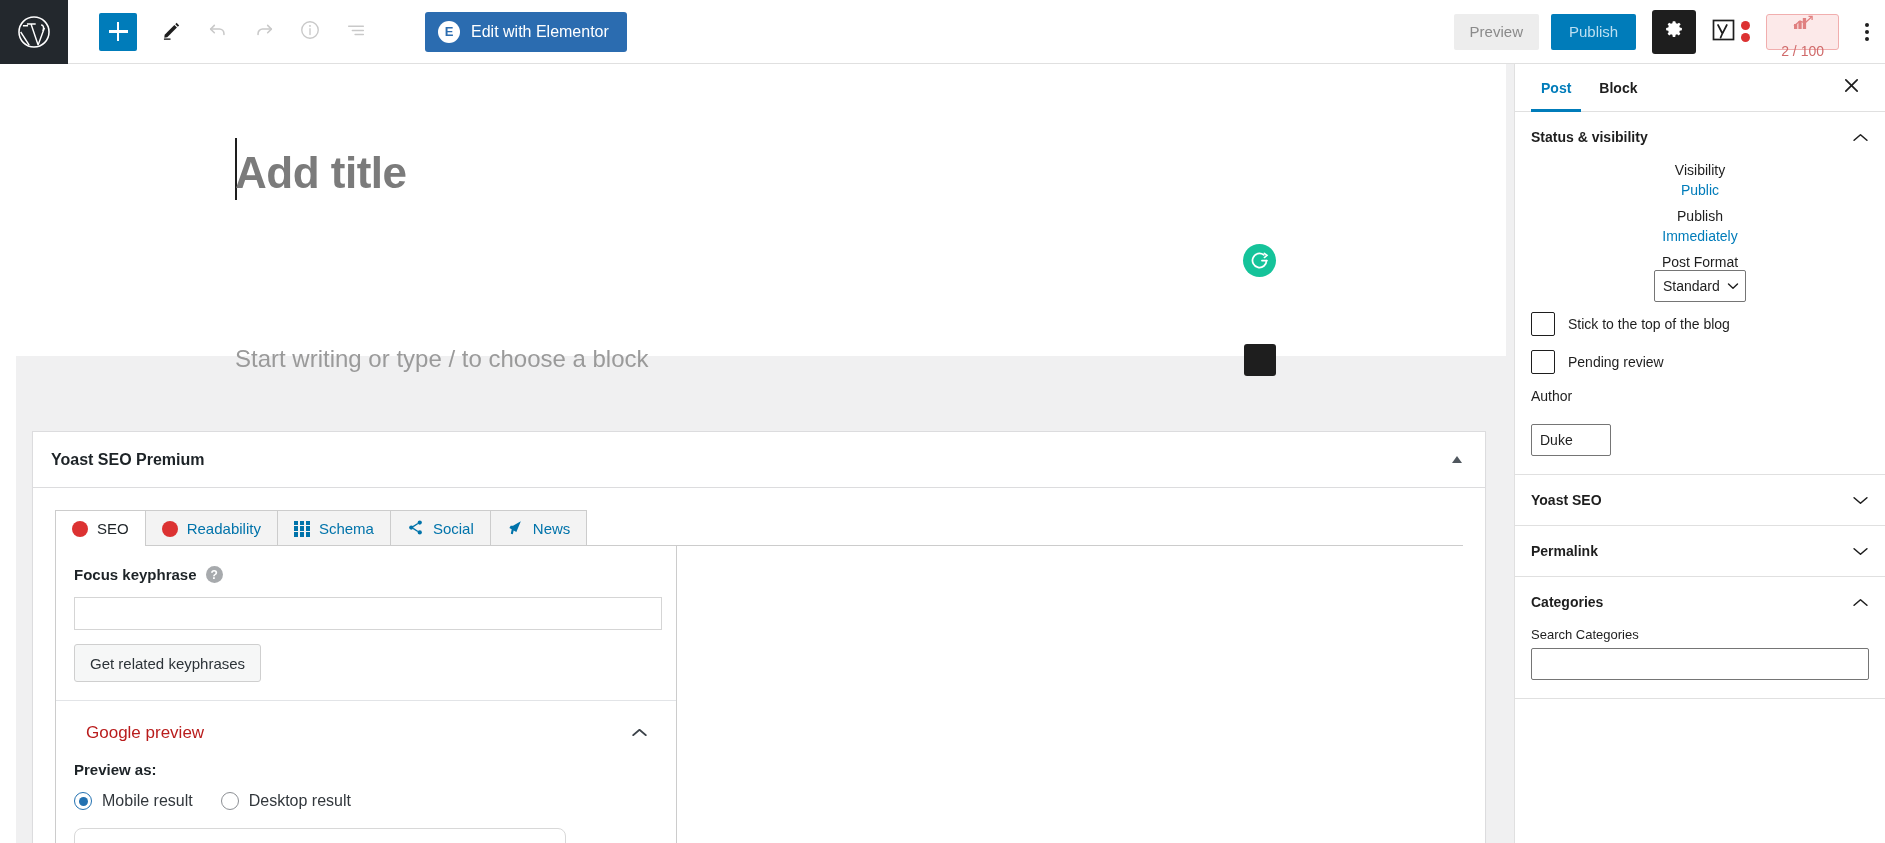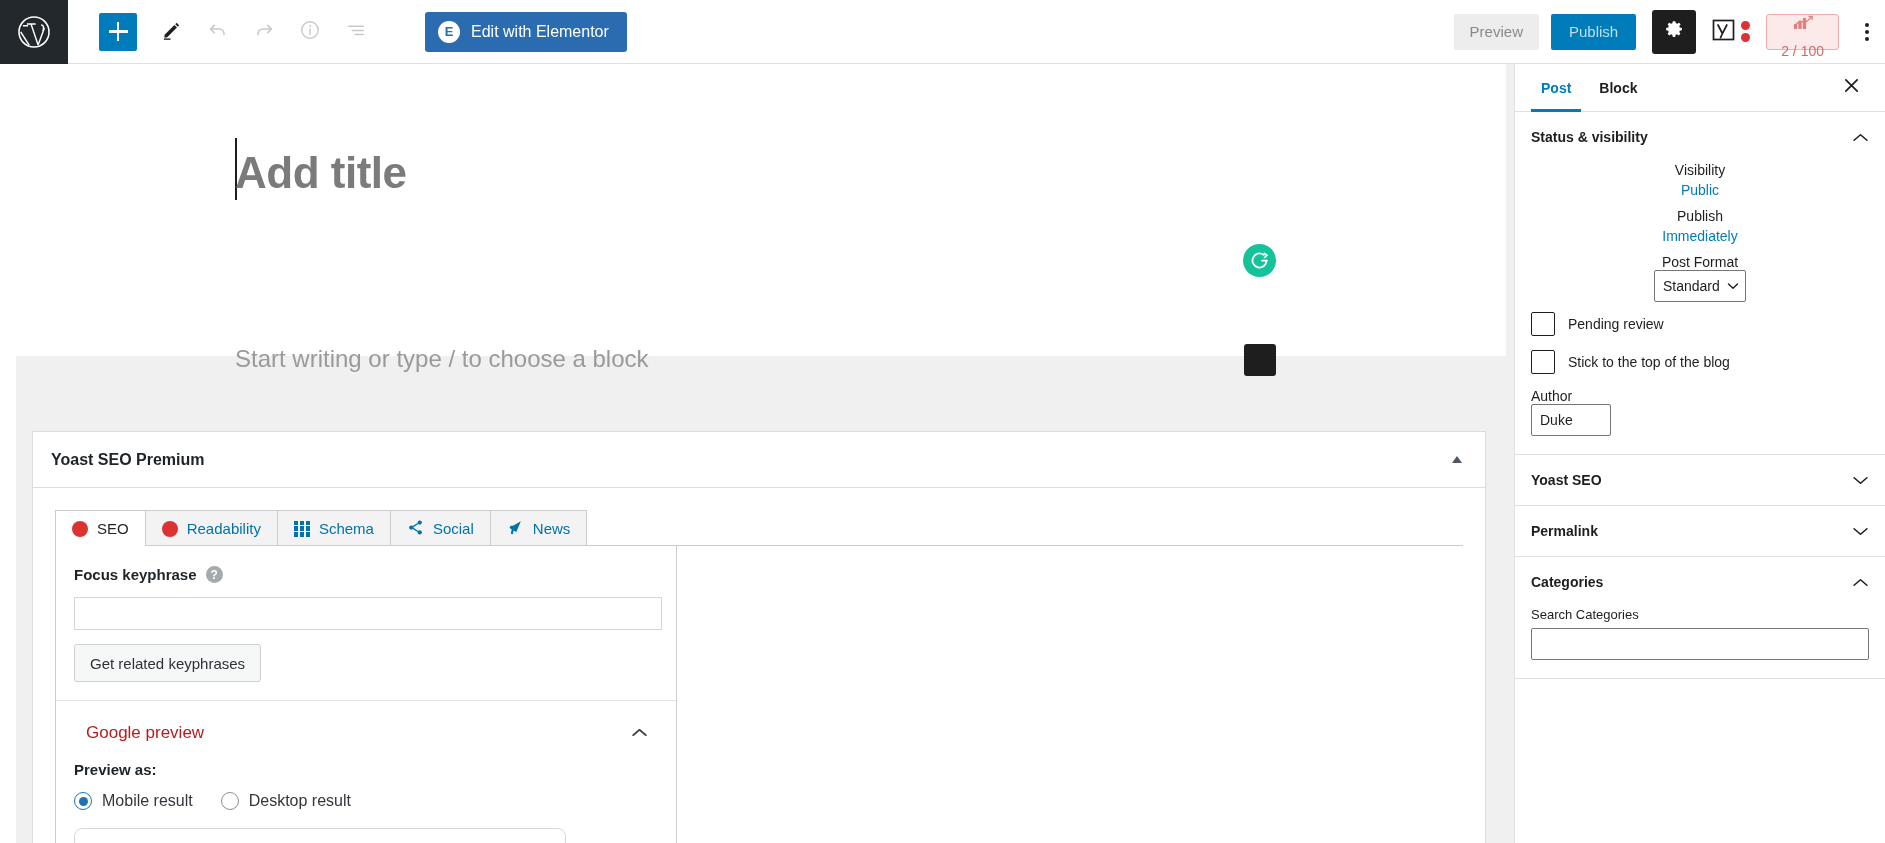--- a/index.html
+++ b/index.html
@@ -305,21 +305,21 @@
     background: #fff; font-size: 14px; color:#1e1e1e;
     padding: 0 6px 0 8px; font-family:"Liberation Sans", sans-serif;
     display:flex; align-items:center; justify-content:space-between; cursor:pointer;
   }
   .sb-check-row { display:flex; align-items:center; gap: 13px; margin-bottom: 14px; cursor:pointer; }
   .sb-checkbox {
     width: 24px; height: 24px; border: 1px solid #1e1e1e; border-radius: 2px;
     background:#fff; flex: 0 0 auto;
   }
   .sb-check-label { font-size: 14px; color:#1e1e1e; }
-  #author-label { font-size: 14px; color:#1e1e1e; margin-bottom: 0; }
+  #author-label { font-size: 14px; color:#1e1e1e; margin-bottom: 20px; }
   #author-select {
     width: 80px; height: 32px; border: 1px solid #757575; border-radius: 2px;
     background:#fff; font-size: 14px; color:#1e1e1e; padding: 0 8px;
     display:flex; align-items:center; cursor:pointer;
   }
   #search-categories-label { font-size: 13px; color:#1e1e1e; margin-bottom: 6px; }
   #search-categories-input {
     width: 100%; height: 32px; border: 1px solid #757575; border-radius: 2px;
     background:#fff; padding: 0 8px; font-size: 14px; outline:none;
     font-family:"Liberation Sans", sans-serif;
@@ -637,26 +637,26 @@
           <span style="display:flex;">
             <svg width="12" height="8" viewBox="0 0 12 8" fill="none" stroke="#1e1e1e" stroke-width="1.4" stroke-linecap="round" stroke-linejoin="round">
                 <path d="M1.5 2 L6 6.2 L10.5 2"></path>
               </svg>
           </span>
         </div>
       </div>
 
       <label class="sb-check-row">
         <span class="sb-checkbox"></span>
-        <span class="sb-check-label">Pending review</span>
+        <span class="sb-check-label">Stick to the top of the blog</span>
       </label>
 
       <label class="sb-check-row">
         <span class="sb-checkbox"></span>
-        <span class="sb-check-label">Stick to the top of the blog</span>
+        <span class="sb-check-label">Pending review</span>
       </label>
 
       <div id="author-label">Author</div>
       <div id="author-select">
         <span>Duke</span>
       </div>
     </div>
   </div>
 
   <div class="sb-panel">

